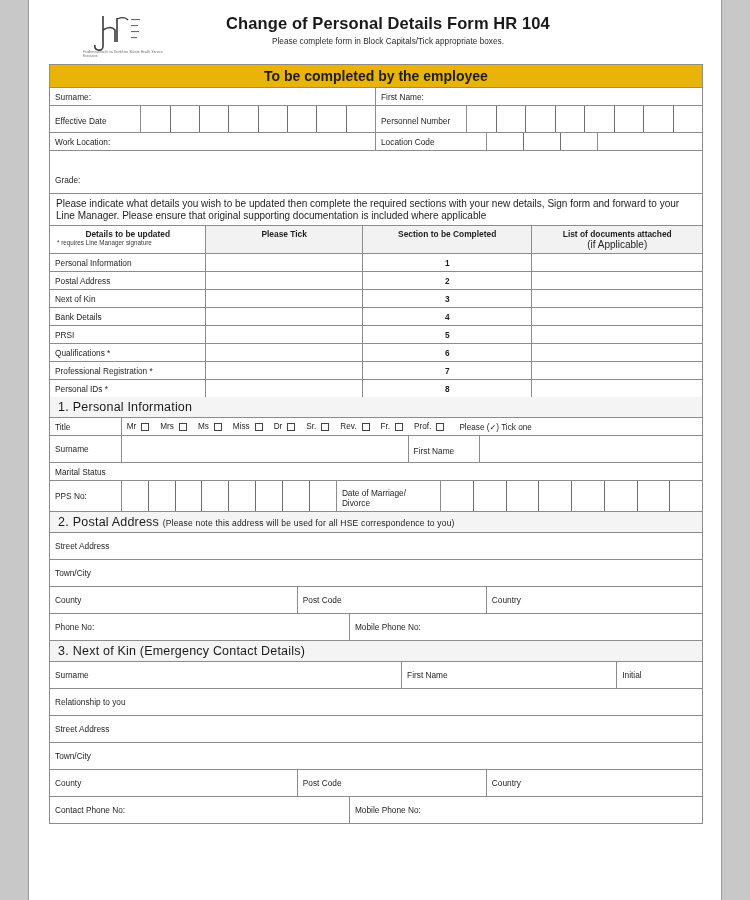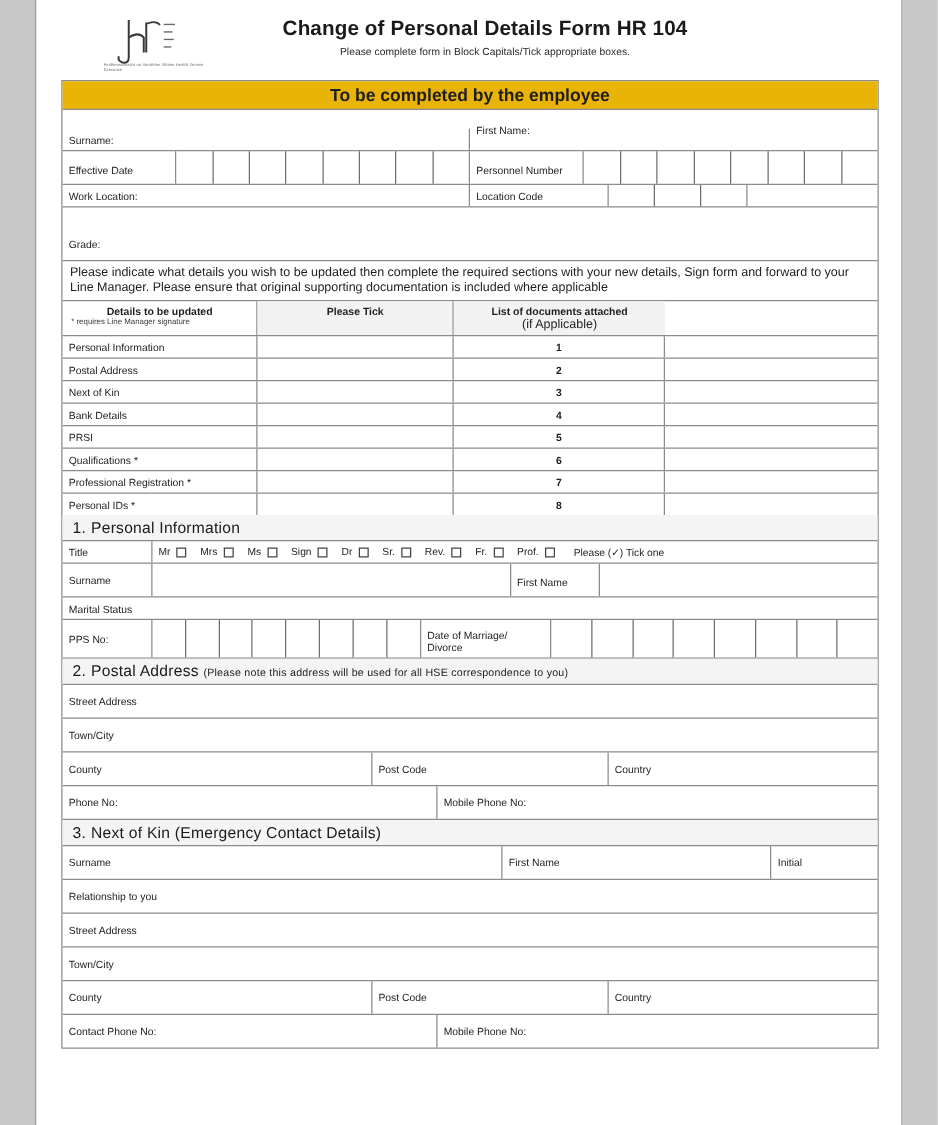--- a/index.html
+++ b/index.html
@@ -169,21 +169,21 @@
       <div class="title">Change of Personal Details Form HR 104</div>
       <div class="subtitle">Please complete form in Block Capitals/Tick appropriate boxes.</div>
     </div>
   </div>
 
   <div class="frame">
 
     <div class="band">To be completed by the employee</div>
 
     <div class="row">
-      <div class="cell" style="width:50%;margin-top:15px;">
+      <div class="cell" style="width:50%;">
         <span>Surname:</span>
       </div>
       <div class="cell" style="width:50%;">
         <span>First Name:</span>
       </div>
     </div>
 
     <div class="row tall">
       <div class="cell tall" style="width:14%;">
         <span class="label-cell">Effective Date</span>
@@ -241,20 +241,21 @@
     </div>
 
     <div class="para">Please indicate what details you wish to be updated then complete the required sections with your new details, Sign form and forward to your Line Manager. Please ensure that original supporting documentation is included where applicable</div>
 
     <div class="row ck-head">
       <div class="cell" style="width:24%;flex-direction:column;align-items:flex-start;justify-content:flex-start;padding-top:3px;">
         <span style="width:100%;text-align:center;font-weight:bold;">Details to be updated</span>
         <span class="ck-sub">*  requires Line Manager signature</span>
       </div>
       <div class="cell center shade" style="width:24%;align-items:flex-start;padding-top:3px;">Please Tick</div>
+      <div class="cell center shade" style="width:26%;align-items:flex-start;padding-top:3px;">Section to be Completed</div>
       <div class="cell shade" style="width:26%;flex-direction:column;align-items:center;justify-content:flex-start;padding-top:3px;">
         <span style="font-weight:bold;text-align:center;">List of documents attached</span>
         <span style="font-weight:normal;font-size:10px;">(if Applicable)</span>
       </div>
     </div>
 
     <div id="checklist-rows">
           <div class="row">
             <div class="cell" style="width: 24%;">Personal Information</div>
             <div class="cell" style="width: 24%;"></div>
@@ -321,21 +322,21 @@
               </span>
               <span class="opt">
                 <span class="t">Mrs</span>
                 <span class="chk"></span>
               </span>
               <span class="opt">
                 <span class="t">Ms</span>
                 <span class="chk"></span>
               </span>
               <span class="opt">
-                <span class="t">Sign</span>
+                <span class="t">Miss</span>
                 <span class="chk"></span>
               </span>
               <span class="opt">
                 <span class="t">Dr</span>
                 <span class="chk"></span>
               </span>
               <span class="opt">
                 <span class="t">Sr.</span>
                 <span class="chk"></span>
               </span>

